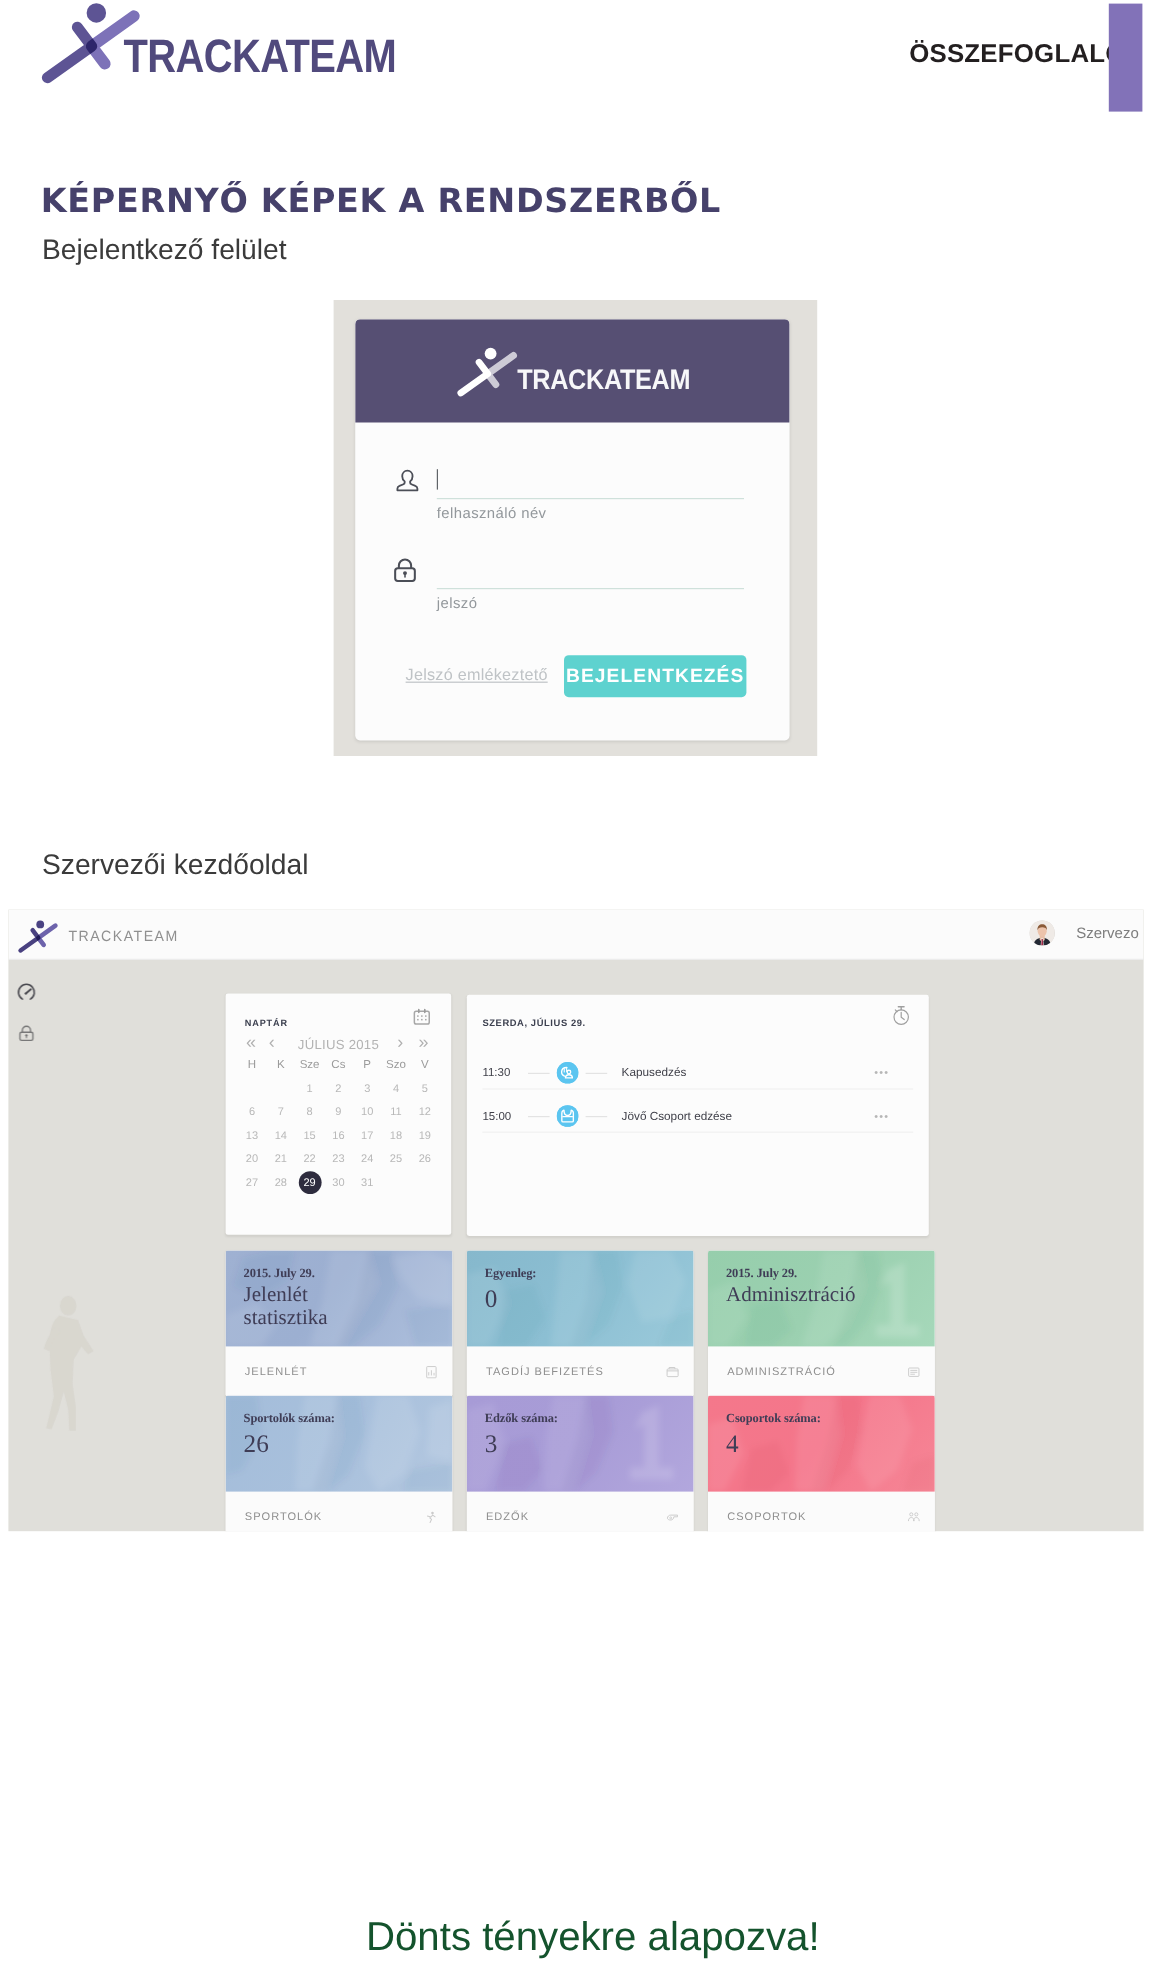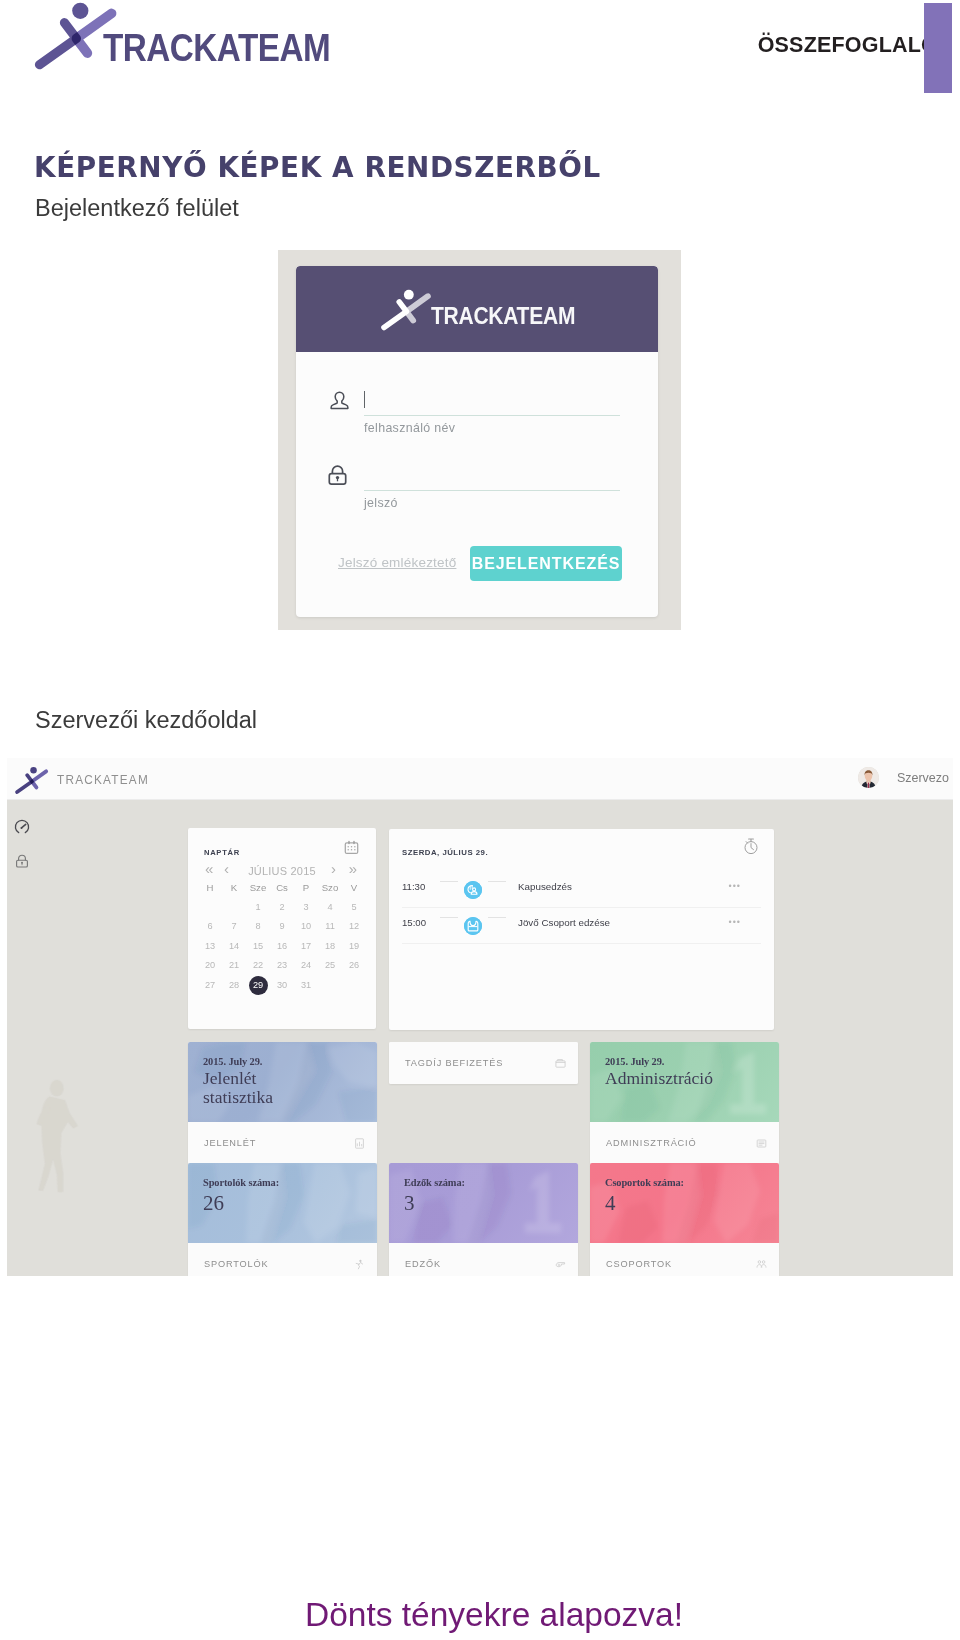--- a/index.html
+++ b/index.html
@@ -21,21 +21,21 @@
 
 #hdr-tag { right:22px; top:33px; font-size:21.5px; font-weight:bold; color:#231f20;
   letter-spacing:0.2px; font-family:"Liberation Sans", sans-serif; }
 #hdr-bar { right:8px; top:3px; width:7px; height:90px; background:#8272b8; }
 
 
 #page-title { left:6px; top:151px; font-size:27.8px; font-weight:bold; color:#46416b;
   letter-spacing:0.6px; font-family:"DejaVu Sans", sans-serif; }
 #sub1 { left:7px; top:195px; font-size:23.5px; color:#3b3b3b; font-family:"Liberation Sans", sans-serif; }
 #sub2 { left:7px; top:707px; font-size:23.5px; color:#3b3b3b; font-family:"Liberation Sans", sans-serif; }
-#footer-txt { left:0; right:0; top:1596px; text-align:center; font-size:33.5px; color:#701a75;
+#footer-txt { left:0; right:0; top:1596px; text-align:center; font-size:33.5px; color:#14532d;
   font-family:"Liberation Sans", sans-serif; }
 
 
 
 #shot-dash { left:7px; top:758px; width:946px; height:518px; background:#e0dfda; overflow:hidden; }
 #dash-bg { position:absolute; left:0; top:0; width:946px; height:518px; z-index:0; }
 #dash-topbar { position:absolute; left:0; top:0; width:100%; height:42px; z-index:2; background:#fbfbfb;
   border-bottom:1px solid #ececec; }
 #dash-logo { position:absolute; left:4px; top:8px; width:40px; height:29px; }
 #dash-brand { position:absolute; left:50px; top:15px; font-size:12.4px; color:#8f8f8f;
@@ -59,21 +59,21 @@
 .cal-grid { position:absolute; left:10px; top:50px; width:168px; }
 .cal-row { display:flex; height:19.6px; }
 .cal-cell { flex:1; text-align:center; font-size:9.2px; color:#b8b8b8; line-height:19.6px; }
 .cal-cell.wd { color:#9b9b9b; font-size:9.6px; }
 .cal-sel { display:inline-block; width:19px; height:19px; line-height:19px; border-radius:50%;
   background:#2e2c3e; color:#ffffff; }
 
 .agd-title { position:absolute; left:13px; top:19px; font-size:7.8px; font-weight:bold; color:#3d4150;
   letter-spacing:0.5px; }
 #agd-icon { position:absolute; right:15px; top:8px; width:16px; height:18px; }
-.agd-row { position:absolute; left:13px; right:13px; height:27px; display:flex; align-items:flex-start;
+.agd-row { position:absolute; left:13px; right:13px; height:27px; display:flex; align-items:center;
   border-bottom:1px solid #f0f0f0; }
 .agd-time { width:32px; font-size:9.6px; color:#40414a; }
 .agd-dash { width:18px; height:1px; background:#e3e3e3; margin:0 6px; }
 .agd-ic { width:18px; height:18px; border-radius:50%; background:#55c3ef; position:relative; flex:0 0 18px; }
 .agd-label { font-size:9.8px; color:#40414a; margin-left:6px; }
 .agd-menu { position:absolute; right:20px; font-size:9px; color:#b6b6b6; letter-spacing:1px; }
 
 .tile { position:absolute; z-index:3; width:189px; border-radius:2px; overflow:hidden;
   box-shadow:0 1px 2px rgba(0,0,0,0.07); background:#fcfcfc; }
 .tile-img { height:80px; position:relative; }
@@ -373,20 +373,44 @@
     </div>
     <div class="tile-foot">
       <span>JELENLÉT</span>
       <svg viewBox="0 0 11 11">
           <rect x="1.6" y="0.8" width="7.8" height="9.4" rx="0.6" fill="none" stroke="#cbcbcb" stroke-width="0.8"></rect>
           <path d="M3.3 7.9 L3.3 5.8 M5.5 7.9 L5.5 4.2 M7.7 7.9 L7.7 6.4" stroke="#cbcbcb" stroke-width="0.8" stroke-linecap="round"></path>
         </svg>
     </div>
   </div>
   <div class="tile" style="left:382px; top:284px">
+    <div class="tile-img tile-img-1">
+      <svg class="tile-tex" viewBox="0 0 189 80" preserveAspectRatio="none">
+          <defs>
+            <filter id="bl" x="-20%" y="-20%" width="140%" height="140%">
+              <feGaussianBlur stdDeviation="2.6"></feGaussianBlur>
+            </filter>
+          </defs>
+          <g filter="url(#bl)">
+  <g fill="#ffffff" opacity="0.088">
+    <path d="M78 0 L104 0 L112 34 L96 80 L70 80 L74 40 Z"></path>
+    <path d="M140 0 L170 0 L182 26 L170 56 L146 60 L134 28 Z"></path>
+    <path d="M0 20 L24 14 L34 44 L18 80 L0 80 Z"></path>
+  </g>
+  <g fill="#1c5d75" opacity="0.050">
+    <path d="M104 0 L126 0 L130 30 L118 62 L96 80 L86 80 L100 40 Z"></path>
+    <path d="M30 34 L56 28 L66 56 L50 80 L26 80 Z"></path>
+    <path d="M170 56 L189 50 L189 80 L160 80 Z"></path>
+  </g>
+</g>
+        </svg>
+      <span class="tile-eyebrow">Egyenleg:</span>
+      <span class="tile-title"></span>
+      <span class="tile-value">0</span>
+    </div>
     <div class="tile-foot">
       <span>TAGDÍJ BEFIZETÉS</span>
       <svg viewBox="0 0 11 11">
           <rect x="0.9" y="2.8" width="9.2" height="6.4" rx="0.8" fill="none" stroke="#cbcbcb" stroke-width="0.8"></rect>
           <path d="M0.9 4.4 L10.1 4.4" stroke="#cbcbcb" stroke-width="0.8"></path>
           <path d="M2.6 2.8 L2.6 1.6 L7.4 1.6 L7.4 2.8" fill="none" stroke="#cbcbcb" stroke-width="0.8"></path>
         </svg>
     </div>
   </div>
   <div class="tile" style="left:583px; top:284px">

